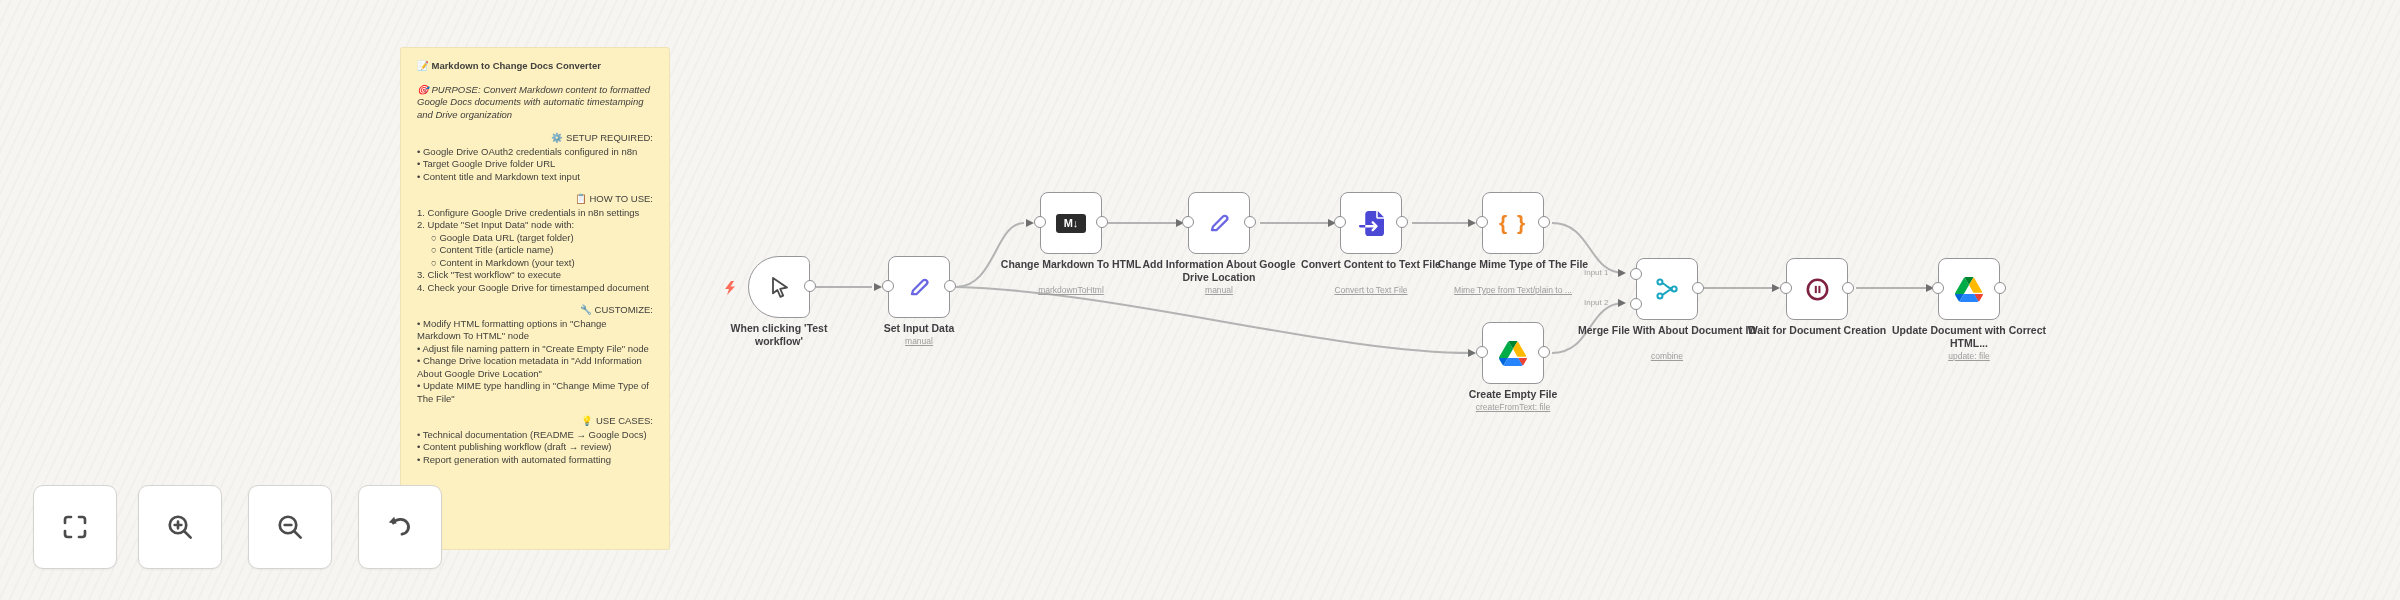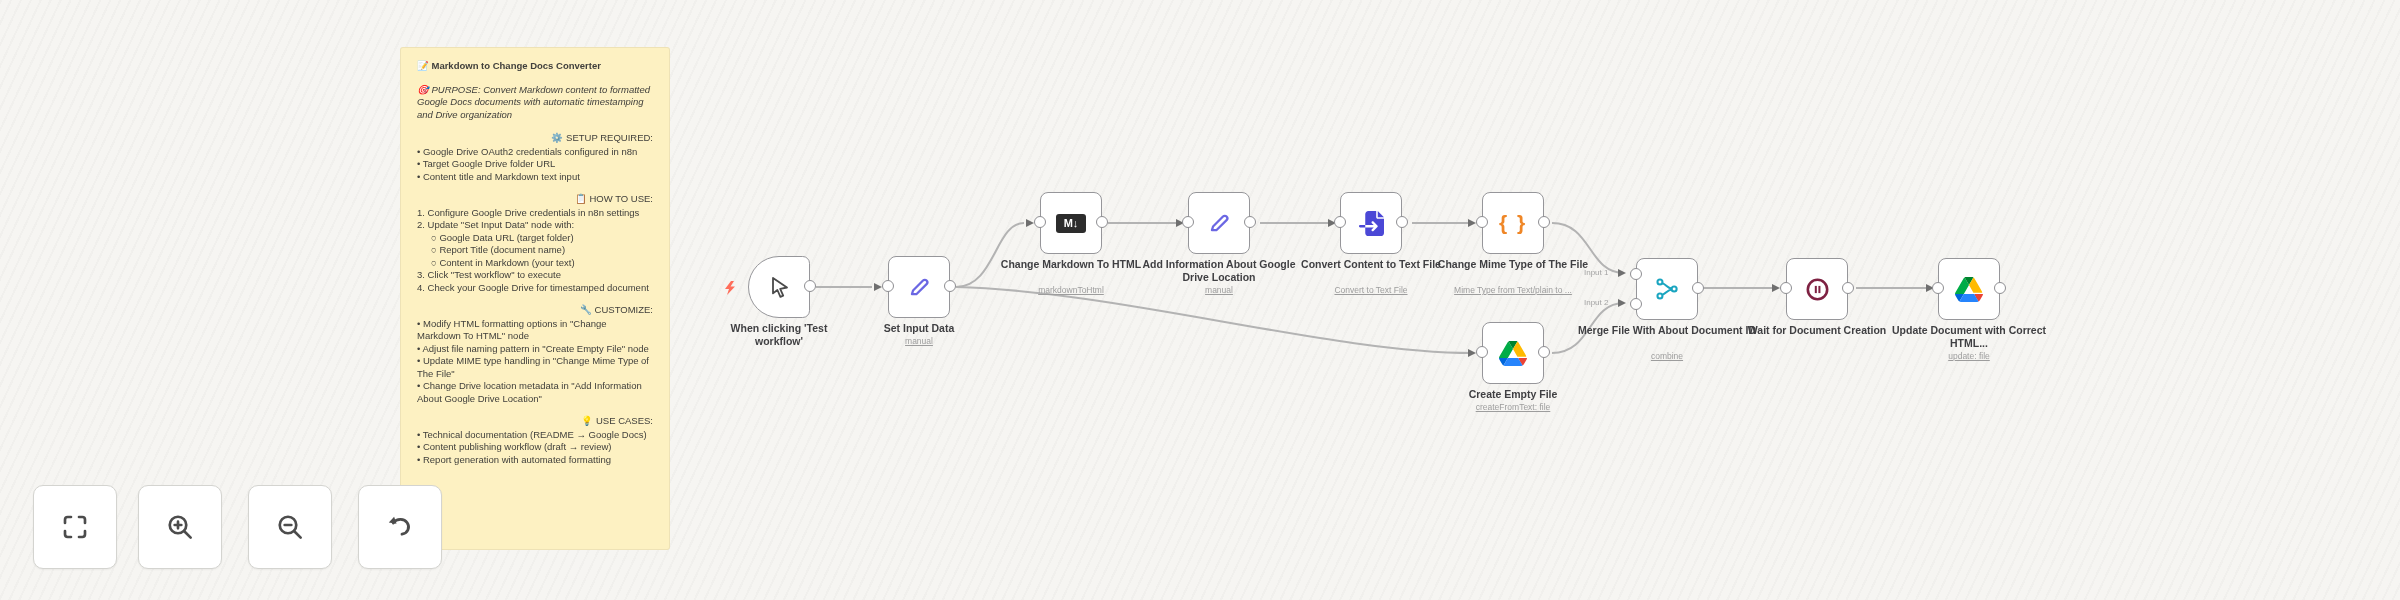--- a/index.html
+++ b/index.html
@@ -99,30 +99,30 @@
   <p>🎯 PURPOSE: Convert Markdown content to formatted Google Docs documents with automatic timestamping and Drive organization</p>
   <div class="s-head">⚙️ SETUP REQUIRED:</div>
   <div class="s-li">• Google Drive OAuth2 credentials configured in n8n</div>
   <div class="s-li">• Target Google Drive folder URL</div>
   <div class="s-li">• Content title and Markdown text input</div>
   <div class="gap"></div>
   <div class="s-head">📋 HOW TO USE:</div>
   <div class="s-li">1. Configure Google Drive credentials in n8n settings</div>
   <div class="s-li">2. Update "Set Input Data" node with:</div>
   <div class="s-sub">○ Google Data URL (target folder)</div>
-  <div class="s-sub">○ Report Title (document name)</div>
+  <div class="s-sub">○ Content Title (article name)</div>
   <div class="s-sub">○ Content in Markdown (your text)</div>
   <div class="s-li">3. Click "Test workflow" to execute</div>
   <div class="s-li">4. Check your Google Drive for timestamped document</div>
   <div class="gap"></div>
   <div class="s-head">🔧 CUSTOMIZE:</div>
   <div class="s-li">• Modify HTML formatting options in "Change Markdown To HTML" node</div>
   <div class="s-li">• Adjust file naming pattern in "Create Empty File" node</div>
+  <div class="s-li">• Change Drive location metadata in "Add Information About Google Drive Location"</div>
   <div class="s-li">• Update MIME type handling in "Change Mime Type of The File"</div>
-  <div class="s-li">• Change Drive location metadata in "Add Information About Google Drive Location"</div>
   <div class="gap"></div>
   <div class="s-head">💡 USE CASES:</div>
   <div class="s-li">• Technical documentation (README → Google Docs)</div>
   <div class="s-li">• Content publishing workflow (draft → review)</div>
   <div class="s-li">• Report generation with automated formatting</div>
 </div>
 
 <svg style="position:absolute;left:722px;top:280px;z-index:3" width="16" height="16" viewBox="0 0 16 16">
   <polygon points="9,1 3,9 7,9 5,15 13,6.5 8.5,6.5 12,1" fill="#ff6d5a"></polygon>
 </svg>

